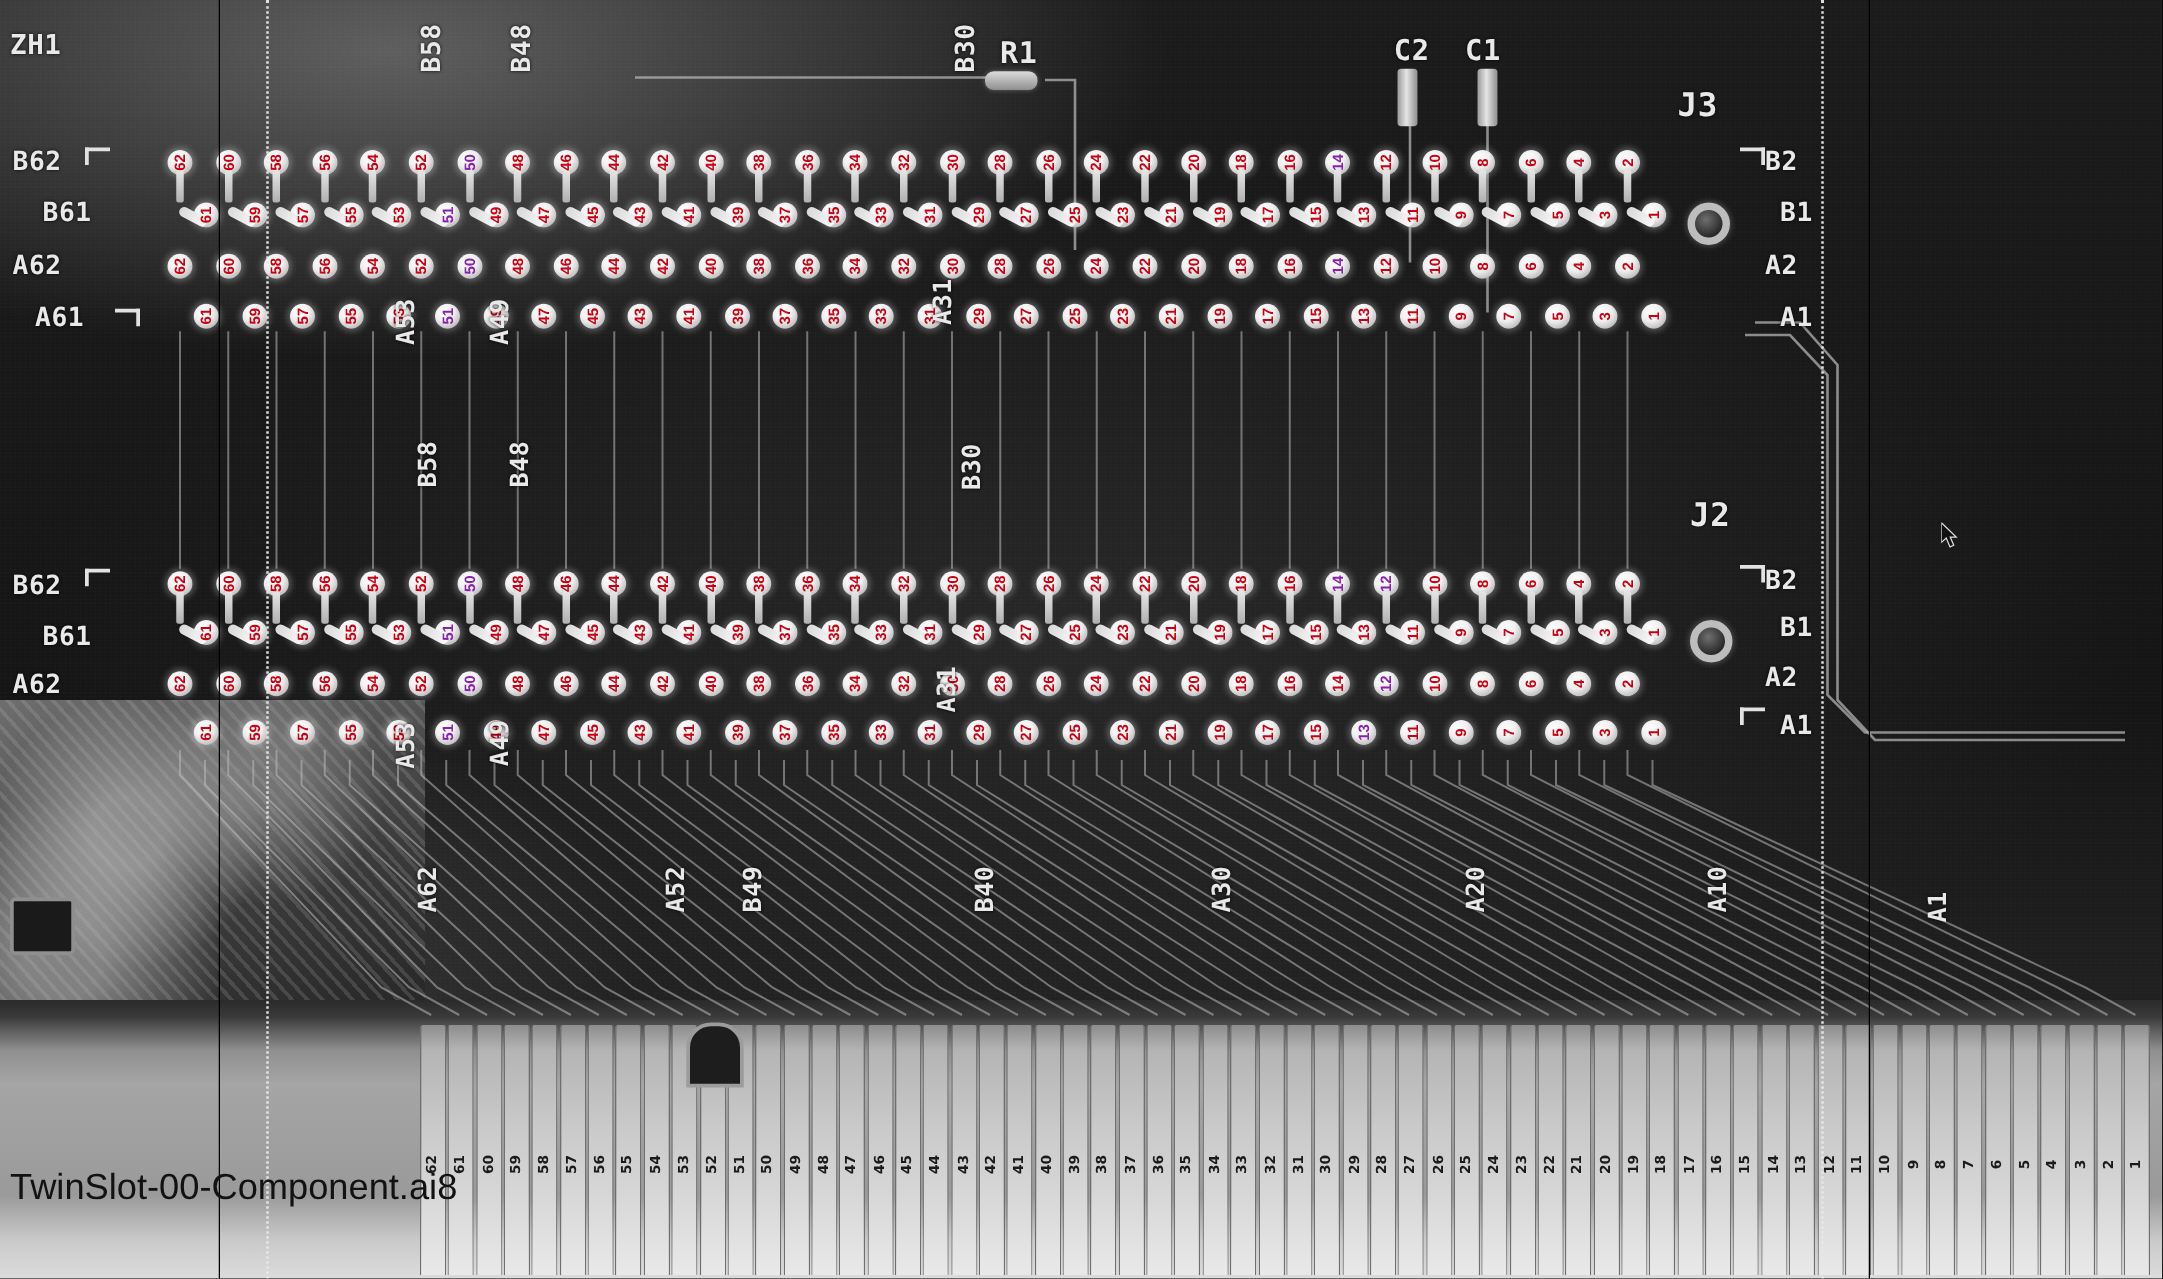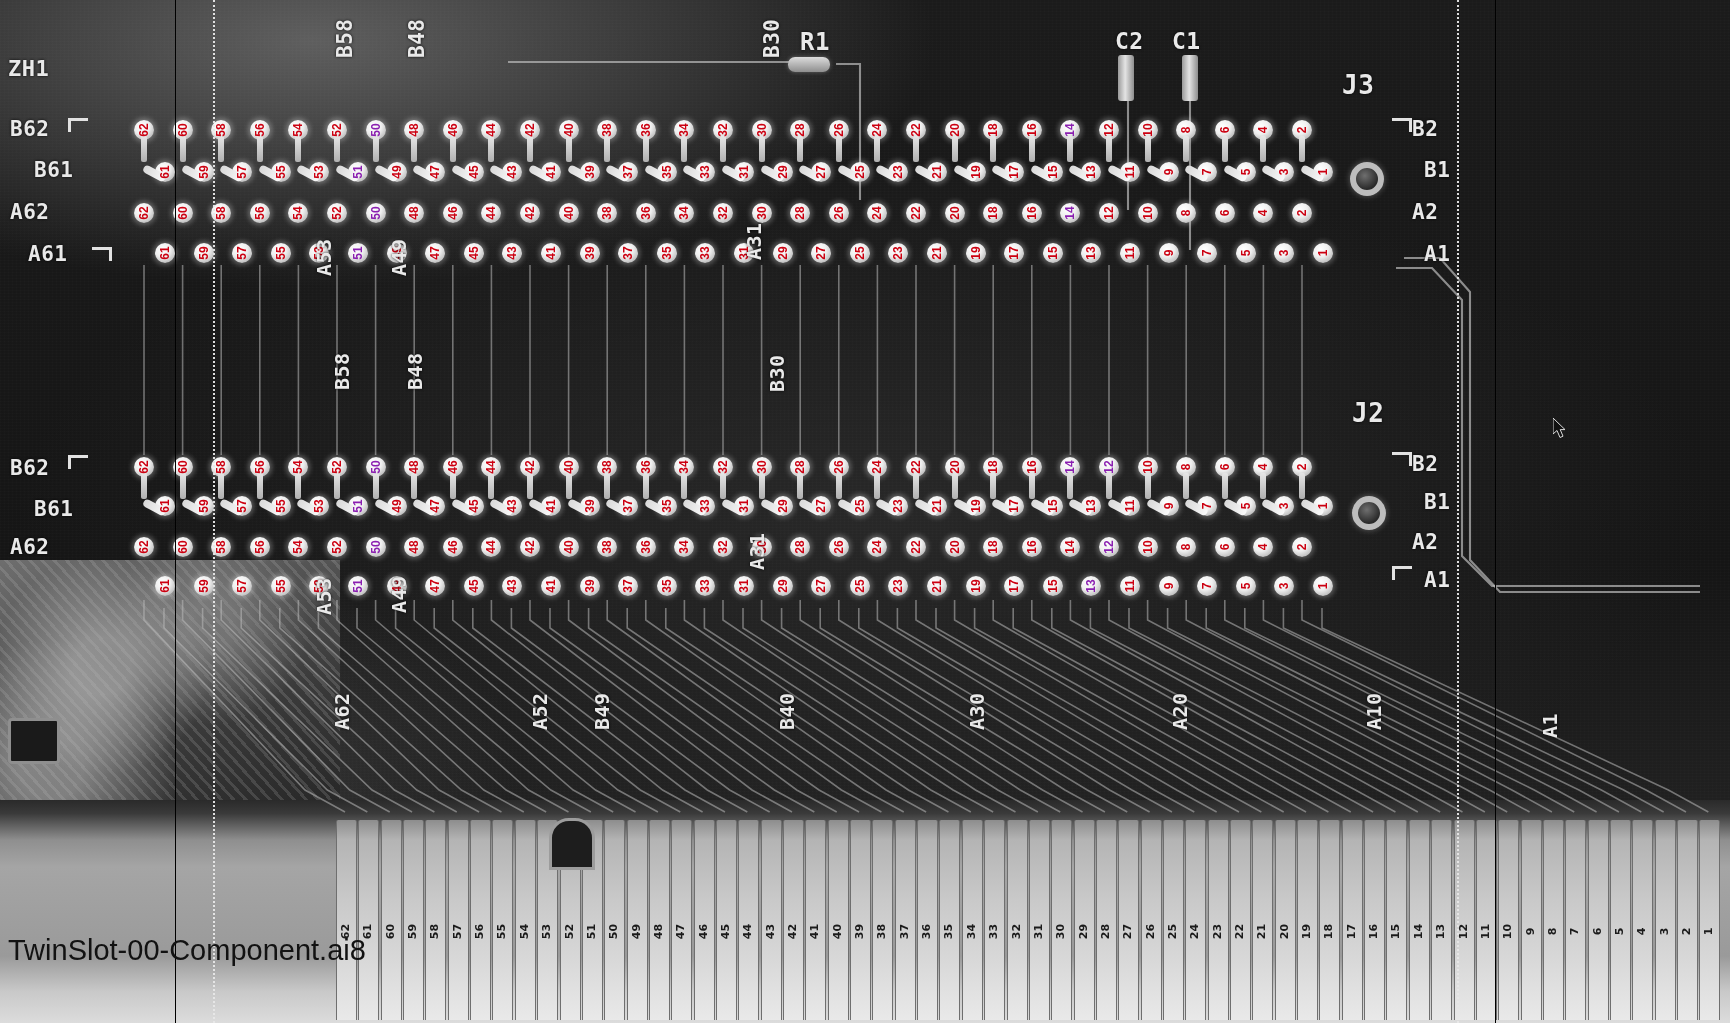--- a/index.html
+++ b/index.html
@@ -766,21 +766,21 @@
       <div class="padnum" style="left: 1200.2px; top: 580px; width: 14px; text-align: center;">7</div>
       <div class="pad" style="left: 1235.8px; top: 576px;"></div>
       <div class="padnum" style="left: 1238.8px; top: 580px; width: 14px; text-align: center;">5</div>
       <div class="pad" style="left: 1274.4px; top: 576px;"></div>
       <div class="padnum" style="left: 1277.4px; top: 580px; width: 14px; text-align: center;">3</div>
       <div class="pad" style="left: 1313px; top: 576px;"></div>
       <div class="padnum" style="left: 1316px; top: 580px; width: 14px; text-align: center;">1</div>
     </div>
 
   <div id="silk-layer">
-      <div class="silk" style="left: 8px; top: 24px; font-size: 22px; margin-top: 32px;">ZH1</div>
+      <div class="silk" style="left: 8px; top: 24px; font-size: 22px;">ZH1</div>
       <div class="silk" style="left: 10px; top: 117px; font-size: 21px;">B62</div>
       <div class="silk" style="left: 34px; top: 158px; font-size: 21px;">B61</div>
       <div class="silk" style="left: 10px; top: 200px; font-size: 21px;">A62</div>
       <div class="silk" style="left: 28px; top: 242px; font-size: 21px;">A61</div>
       <div class="silk" style="left: 10px; top: 456px; font-size: 21px;">B62</div>
       <div class="silk" style="left: 34px; top: 497px; font-size: 21px;">B61</div>
       <div class="silk" style="left: 10px; top: 535px; font-size: 21px;">A62</div>
       <div class="silk" style="left: 1412px; top: 117px; font-size: 21px;">B2</div>
       <div class="silk" style="left: 1424px; top: 158px; font-size: 21px;">B1</div>
       <div class="silk" style="left: 1412px; top: 200px; font-size: 21px;">A2</div>

